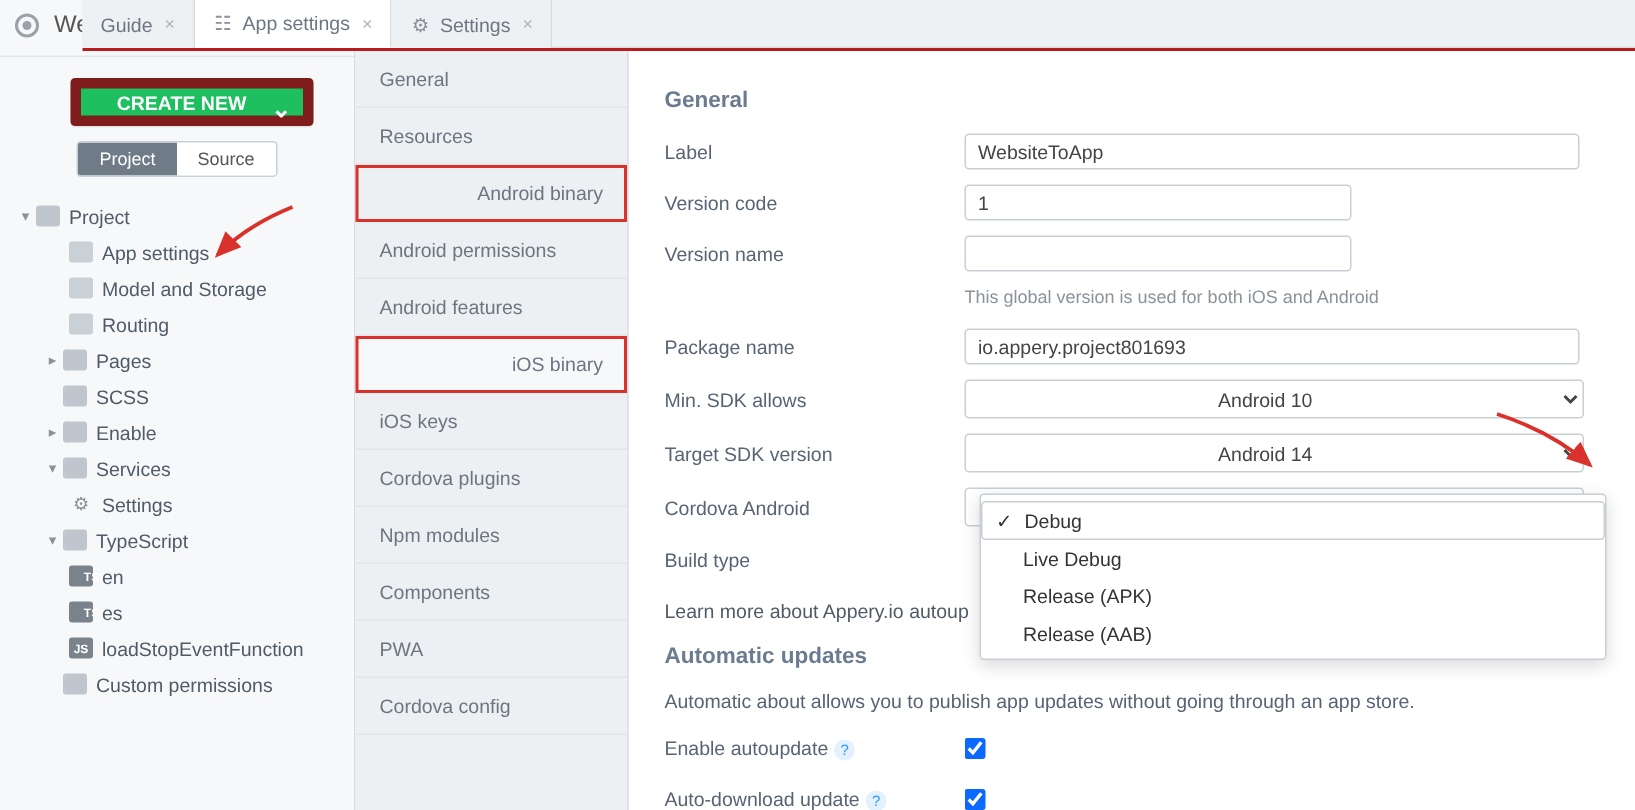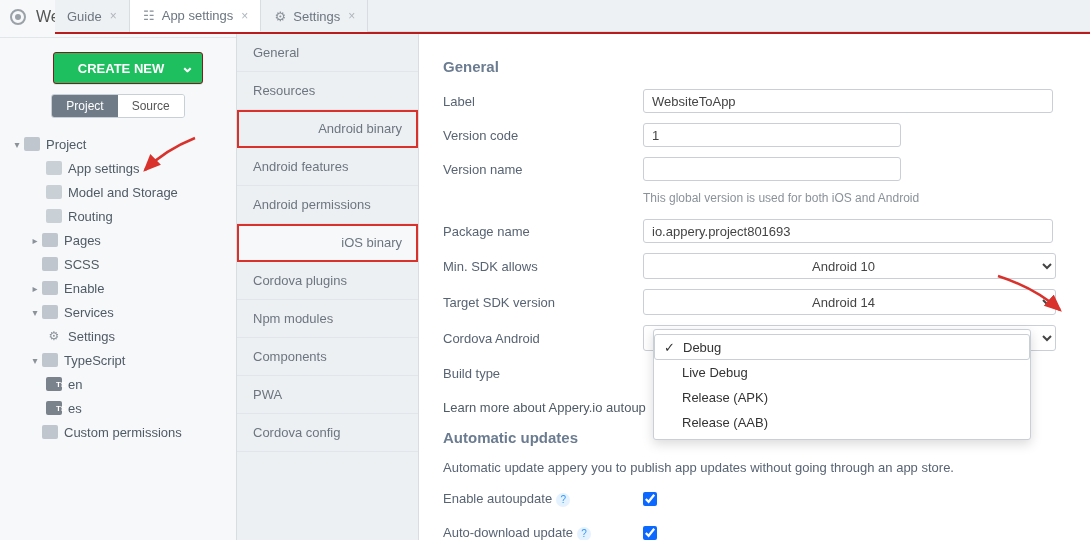--- a/index.html
+++ b/index.html
@@ -7,21 +7,21 @@
 .layout { display: flex; height: 100%; }
 
 
 .sidebar-left { width: 237px; background: #f7f8f9; border-right: 1px solid #d8dde2; display: flex; flex-direction: column; }
 .sb-header { display: flex; align-items: center; padding: 6px 10px 10px 10px; border-bottom: 1px solid #e3e6e9;}
 .sb-header .logo-icon { width: 16px; height: 16px; border: 2px solid #9aa1a8; border-radius: 50%; position: relative; margin-right: 10px; }
 .sb-header .logo-icon::after { content:""; position:absolute; inset:3px; border-radius:50%; background:#9aa1a8;}
 .sb-title { font-size: 16px; color: #555; flex: 1; }
 .sb-collapse { color: #9aa1a8; font-size: 18px; letter-spacing: -4px; cursor: pointer; }
 .create-row { padding: 14px 12px 10px; text-align: center; }
-.btn-create { display: inline-flex; align-items: center; justify-content: center; background: #1dbf5e; color: #fff; font-weight: 600; font-size: 13px; border: 1px solid #7f1d1d; border-radius: 3px; height: 32px; padding: 0 38px 0 24px; position: relative; cursor: pointer; box-shadow: 0 1px 0 rgba(0,0,0,.08); margin-left: 20px;}
+.btn-create { display: inline-flex; align-items: center; justify-content: center; background: #1dbf5e; color: #fff; font-weight: 600; font-size: 13px; border: 7px solid #7f1d1d; border-radius: 3px; height: 32px; padding: 0 38px 0 24px; position: relative; cursor: pointer; box-shadow: 0 1px 0 rgba(0,0,0,.08); margin-left: 20px;}
 .btn-create .chev { position: absolute; right: 8px; top: 4px; font-size: 16px; }
 .subtabs { text-align: center; margin-bottom: 10px; }
 .subtabs .seg { display: inline-flex; border: 1px solid #c8cfd6; border-radius: 3px; overflow: hidden; }
 .subtabs .seg span { padding: 4px 14px; font-size: 12px; background: #fff; cursor: pointer; }
 .subtabs .seg span.active { background: #6f7b87; color: #fff; }
 .tree { padding: 4px 6px; font-size: 13px; color: #4f5b66; }
 .tree-row { display: flex; align-items: center; height: 24px; padding-right: 6px; cursor: pointer; }
 .caret { width: 14px; text-align: center; color: #8a929a; font-size: 10px; }
 .folder-icon, .page-icon, .gear-sm, .ts-icon, .js-icon { width: 16px; height: 14px; margin-right: 6px; display: inline-flex; align-items:center; justify-content:center; font-size:9px; border-radius:2px;}
 .folder-icon { background: #bfc6cd; }
@@ -58,21 +58,21 @@
 .in-wide { width: 410px; }
 .in-med { width: 258px; }
 .sel { height: 26px; border: 1px solid #c8cfd6; border-radius: 3px; background: #fff; padding: 0 8px; font-size: 13px; color:#444;}
 .sel-wide { width: 413px; text-align: center; }
 .hint { color: #8a929a; font-size: 12px; margin: 0 0 14px 200px;}
 .info-icon { display:inline-flex; width:14px; height:14px; border-radius:50%; background:#3399ff22; color:#3399ff; align-items:center; justify-content:center; font-size:10px; margin-left:4px;}
 .chk { width:14px; height:14px; accent-color:#0b69ff;}
 .desc { font-size:13px; color:#586473; margin-bottom:12px;}
 
 
-.menu-pop { position: absolute; top: 329px; left: 653px; width: 378px; background: #fff; border: 1px solid #c8cfd6; border-radius: 3px; box-shadow: 0 4px 12px rgba(0,0,0,.15); z-index: 50; padding: 4px 0;}
+.menu-pop { position: absolute; top: 329px; left: 653px; width: 418px; background: #fff; border: 1px solid #c8cfd6; border-radius: 3px; box-shadow: 0 4px 12px rgba(0,0,0,.15); z-index: 50; padding: 4px 0;}
 .menu-pop .opt { padding: 5px 14px 5px 28px; font-size: 13px; color: #333; cursor: pointer; position: relative;}
 .menu-pop .opt.sel::before { content:"✓"; position:absolute; left:9px; color:#333;}
 
 
 .arrow-svg { position: absolute; z-index: 60; pointer-events: none; }
 </style>
 </head>
 <body>
 
 <div class="layout">
@@ -143,20 +143,24 @@
           <span>TypeScript</span>
         </div>
       <div class="tree-row lvl2">
           <span class="ts-icon">TS</span>
           <span>en</span>
         </div>
       <div class="tree-row lvl2">
           <span class="ts-icon">TS</span>
           <span>es</span>
         </div>
+      <div class="tree-row lvl2">
+          <span class="js-icon">JS</span>
+          <span>loadStopEventFunction</span>
+        </div>
       <div class="tree-row lvl1">
           <span class="caret"></span>
           <span class="folder-icon"></span>
           <span>Custom permissions</span>
         </div>
     </div>
   </aside>
 
   <div class="main-col">
     <div class="tabs-bar">
@@ -176,23 +180,24 @@
       </div>
       <div class="tabs-fill"></div>
     </div>
 
     <div class="content-wrap">
 
       <nav class="settings-nav">
         <div class="item">General</div>
         <div class="item">Resources</div>
         <div class="item highlight-red">Android binary</div>
+        <div class="item">Android permissions</div>
         <div class="item">Android features</div>
-        <div class="item">Android permissions</div>
         <div class="item highlight-red active">iOS binary</div>
+        <div class="item">iOS keys</div>
         <div class="item">Cordova plugins</div>
         <div class="item">Npm modules</div>
         <div class="item">Components</div>
         <div class="item">PWA</div>
         <div class="item">Cordova config</div>
       </nav>
 
       <section class="content">
         <h3 class="section-h">General</h3>
 
@@ -227,21 +232,21 @@
           <select class="sel sel-wide"><option>^13.0.0</option></select>
         </div>
         <div class="form-row">
           <label>Build type</label>
         </div>
         <div class="form-row">
           <span>Learn more about Appery.io autoup</span>
         </div>
 
         <h3 class="section-h">Automatic updates</h3>
-        <p class="desc">Automatic update appery you to publish app updates without going through an app store.</p>
+        <p class="desc">Automatic about allows you to publish app updates without going through an app store.</p>
         <div class="form-row">
           <label><span>Enable autoupdate</span><span class="info-icon">?</span></label>
           <input type="checkbox" class="chk" checked="" style="">
         </div>
         <div class="form-row">
           <label><span>Auto-download update</span><span class="info-icon">?</span></label>
           <input type="checkbox" class="chk" checked="" style="">
         </div>
 
       </section>

